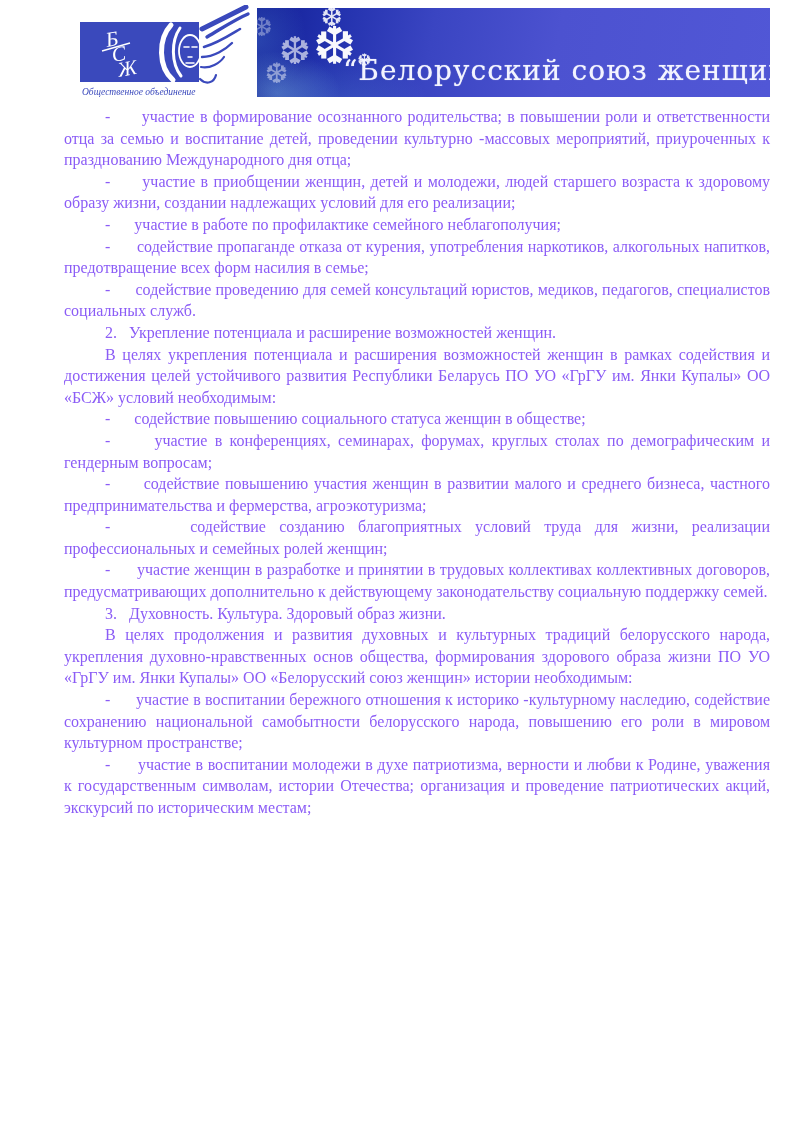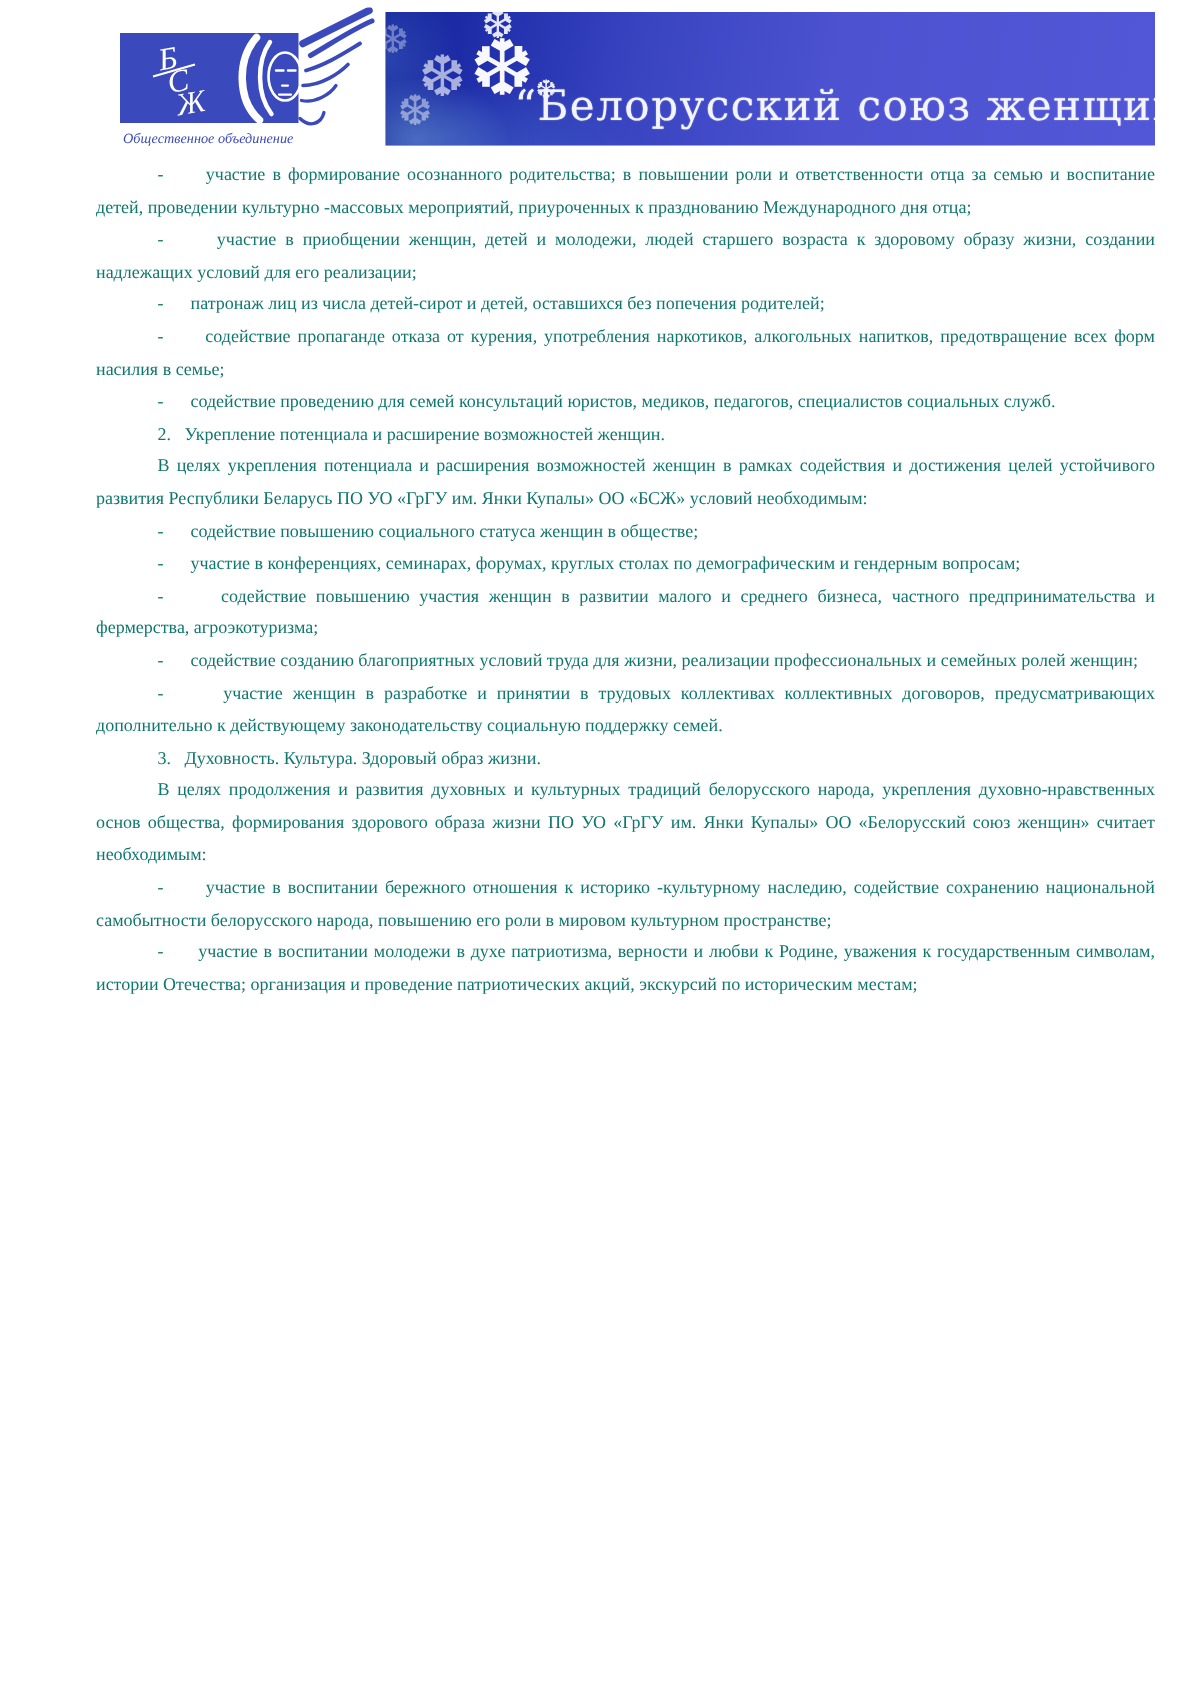--- a/index.html
+++ b/index.html
@@ -38,21 +38,21 @@
   .banner-title {
     position: absolute; left: 86px; top: 46px;
     font-family: "DejaVu Serif", serif;
     font-size: 28px; color: #f3f4ff; letter-spacing: 1px; white-space: nowrap;
     text-shadow: 0 0 1px rgba(255,255,255,0.6);
   }
 
   
   .doc {
     position: absolute; left: 64px; top: 106px; width: 706px;
-    font-size: 12px; line-height: 21.6px; color: #0f766e;
+    font-size: 16px; line-height: 21.6px; color: #8b5cf6;
     text-align: justify;
   }
   .doc p { margin: 0; text-indent: 41px; }
   .doc p.heading { font-weight: normal; }
 </style>
 </head>
 <body>
 
 <div class="page">
 
@@ -100,29 +100,29 @@
       <span class="sf sf6">❆</span>
       <span class="sf sf1">❆</span>
       <span class="banner-title">“Белорусский союз женщин”</span>
     </div>
 
   </div>
 
   <main class="doc">
       <p class="bullet">-&nbsp;&nbsp;&nbsp;&nbsp;&nbsp; участие в формирование осознанного родительства; в повышении роли и ответственности отца за семью и воспитание детей, проведении культурно -массовых мероприятий, приуроченных к празднованию Международного дня отца;</p>
       <p class="bullet">-&nbsp;&nbsp;&nbsp;&nbsp;&nbsp; участие в приобщении женщин, детей и молодежи, людей старшего возраста к здоровому образу жизни, создании надлежащих условий для его реализации;</p>
-      <p class="bullet">-&nbsp;&nbsp;&nbsp;&nbsp;&nbsp; патронаж лиц из числа детей-сирот и детей, оставшихся без попечения родителей;</p>
+      <p class="bullet">-&nbsp;&nbsp;&nbsp;&nbsp;&nbsp; участие в работе по профилактике семейного неблагополучия;</p>
       <p class="bullet">-&nbsp;&nbsp;&nbsp;&nbsp;&nbsp; содействие пропаганде отказа от курения, употребления наркотиков, алкогольных напитков, предотвращение всех форм насилия в семье;</p>
       <p class="bullet">-&nbsp;&nbsp;&nbsp;&nbsp;&nbsp; содействие проведению для семей консультаций юристов, медиков, педагогов, специалистов социальных служб.</p>
       <p class="heading">2.&nbsp;&nbsp;&nbsp;Укрепление потенциала и расширение возможностей женщин.</p>
       <p class="plain">В целях укрепления потенциала и расширения возможностей женщин в рамках содействия и достижения целей устойчивого развития Республики Беларусь ПО УО «ГрГУ им. Янки Купалы» ОО «БСЖ» условий необходимым:</p>
       <p class="bullet">-&nbsp;&nbsp;&nbsp;&nbsp;&nbsp; содействие повышению социального статуса женщин в обществе;</p>
       <p class="bullet">-&nbsp;&nbsp;&nbsp;&nbsp;&nbsp; участие в конференциях, семинарах, форумах, круглых столах по демографическим и гендерным вопросам;</p>
       <p class="bullet">-&nbsp;&nbsp;&nbsp;&nbsp;&nbsp; содействие повышению участия женщин в развитии малого и среднего бизнеса, частного предпринимательства и фермерства, агроэкотуризма;</p>
       <p class="bullet">-&nbsp;&nbsp;&nbsp;&nbsp;&nbsp; содействие созданию благоприятных условий труда для жизни, реализации профессиональных и семейных ролей женщин;</p>
       <p class="bullet">-&nbsp;&nbsp;&nbsp;&nbsp;&nbsp; участие женщин в разработке и принятии в трудовых коллективах коллективных договоров, предусматривающих дополнительно к действующему законодательству социальную поддержку семей.</p>
       <p class="heading">3.&nbsp;&nbsp;&nbsp;Духовность. Культура. Здоровый образ жизни.</p>
-      <p class="plain">В целях продолжения и развития духовных и культурных традиций белорусского народа, укрепления духовно-нравственных основ общества, формирования здорового образа жизни ПО УО «ГрГУ им. Янки Купалы» ОО «Белорусский союз женщин» считает необходимым:</p>
+      <p class="plain">В целях продолжения и развития духовных и культурных традиций белорусского народа, укрепления духовно-нравственных основ общества, формирования здорового образа жизни ПО УО «ГрГУ им. Янки Купалы» ОО «Белорусский союз женщин» истории необходимым:</p>
       <p class="bullet">-&nbsp;&nbsp;&nbsp;&nbsp;&nbsp; участие в воспитании бережного отношения к историко -культурному наследию, содействие сохранению национальной самобытности белорусского народа, повышению его роли в мировом культурном пространстве;</p>
       <p class="bullet">-&nbsp;&nbsp;&nbsp;&nbsp;&nbsp; участие в воспитании молодежи в духе патриотизма, верности и любви к Родине, уважения к государственным символам, истории Отечества; организация и проведение патриотических акций, экскурсий по историческим местам;</p>
     </main>
 
 </div>
 
 </body></html>

